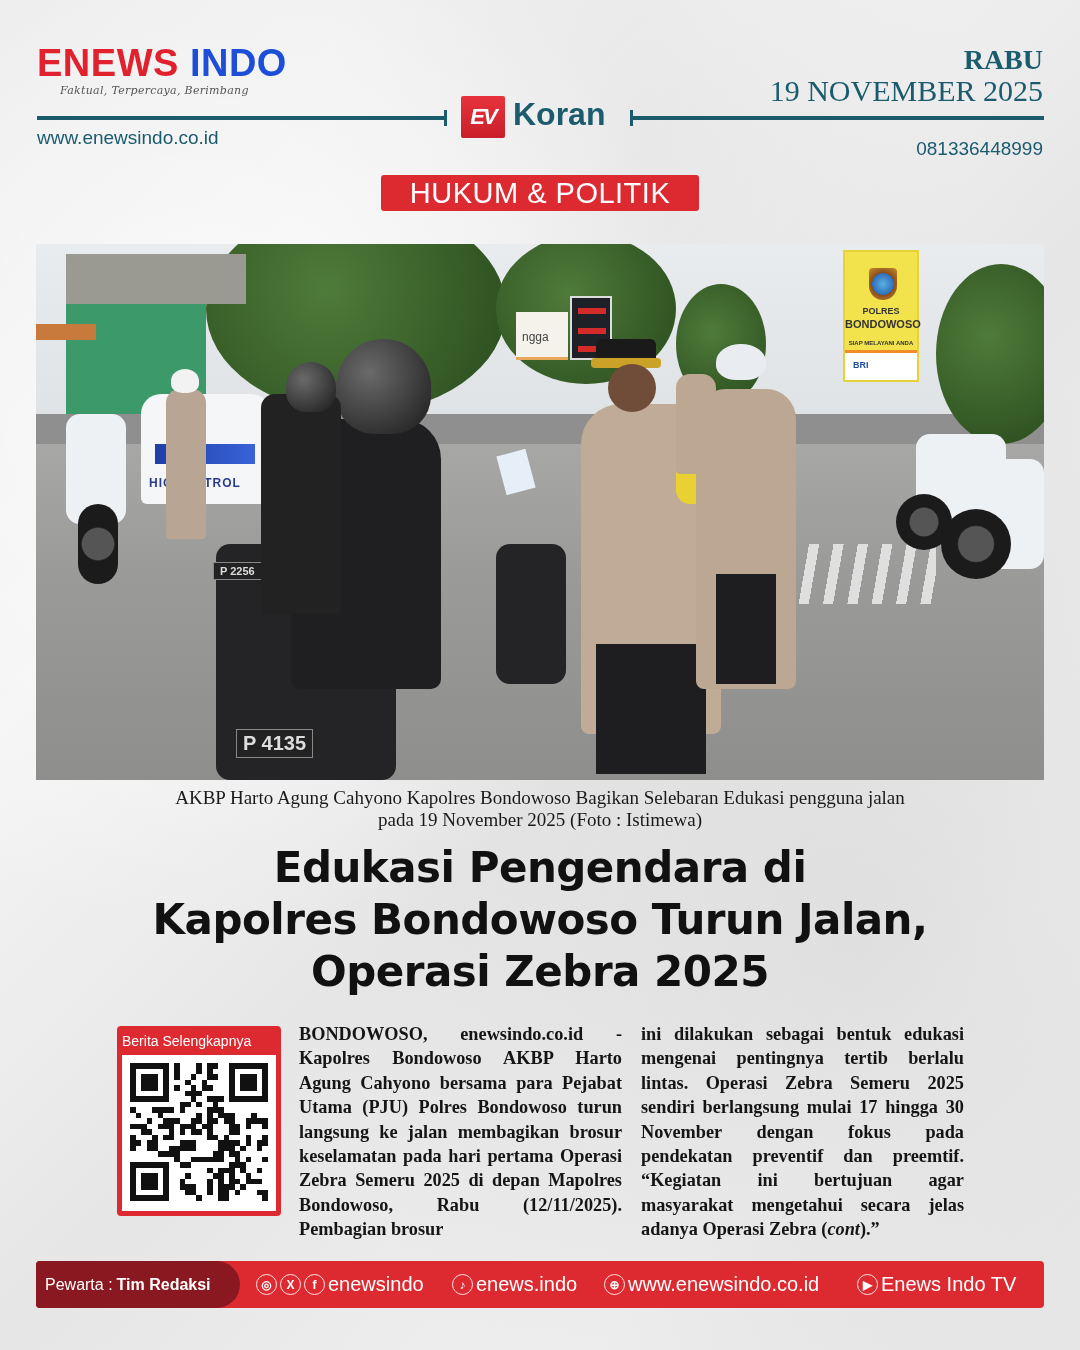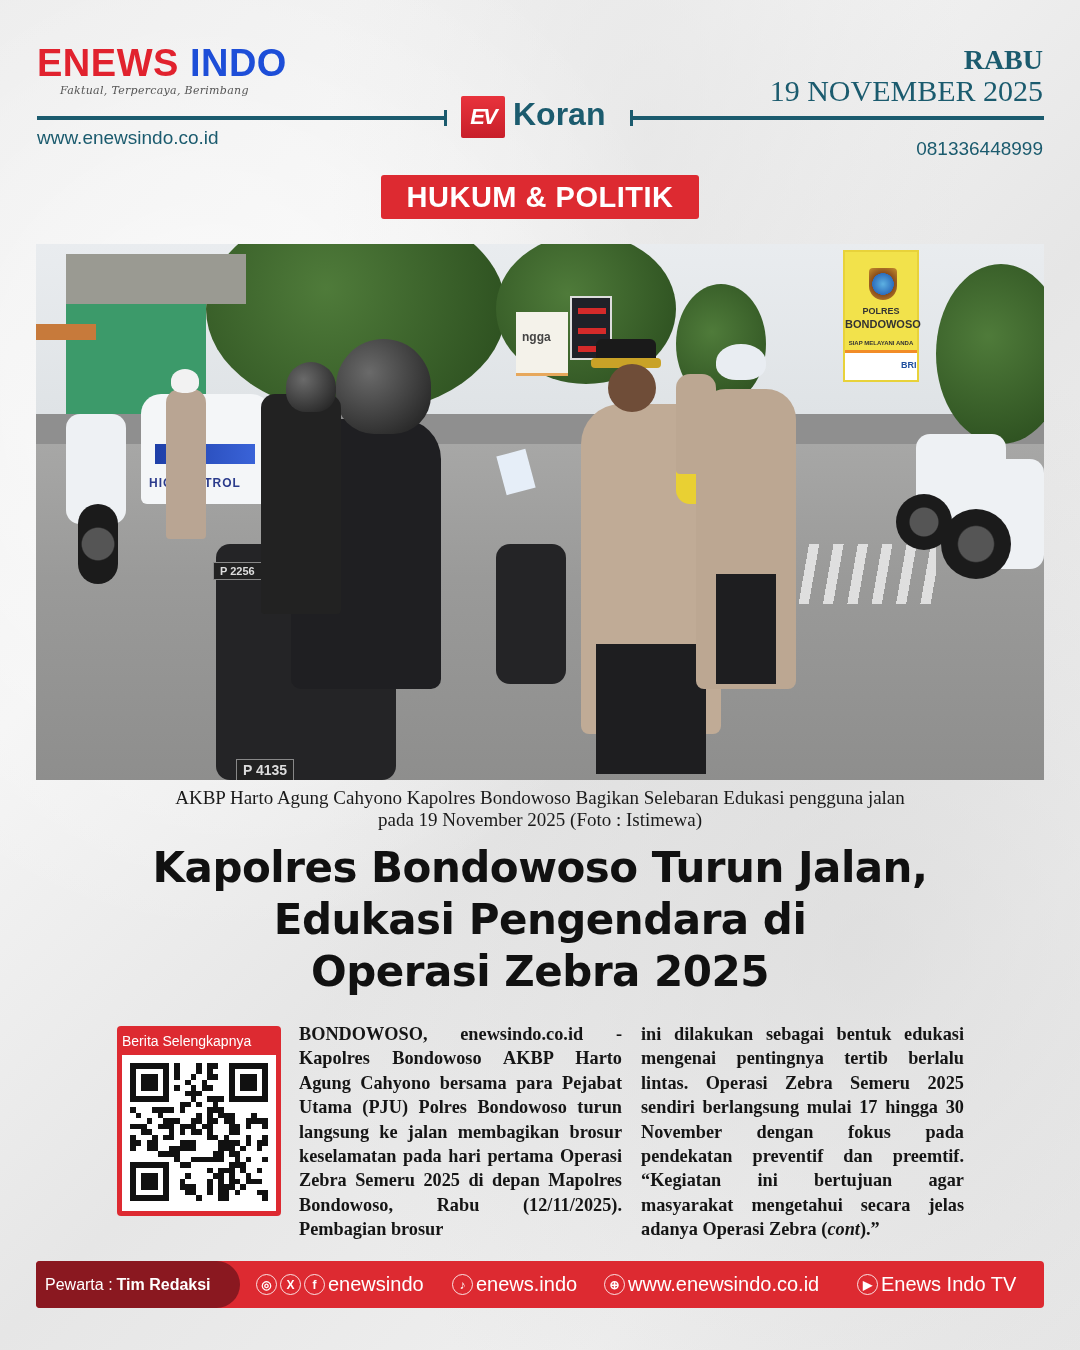--- a/index.html
+++ b/index.html
@@ -25,37 +25,37 @@
   .rule-right { left: 630px; width: 414px; }
   .rule-cap { position: absolute; top: -6px; width: 3px; height: 16px; background: #1b5b6e; }
   .logo-box { left: 461px; top: 96px; width: 44px; height: 42px; background: linear-gradient(180deg, #e8333c, #c81f2a); border-radius: 2px; display: flex; align-items: center; justify-content: center; color: #fff; font-weight: 700; font-style: italic; font-size: 22px; letter-spacing: -2px; }
   .koran { left: 513px; top: 98px; font-weight: 700; font-size: 32px; color: #1b5b6e; line-height: 1; }
   .website { left: 37px; top: 127px; font-size: 19px; color: #1b5b6e; }
   .day { right: 37px; top: 46px; font-family: "Liberation Serif", serif; font-weight: 700; font-size: 28px; color: #1b5b6e; line-height: 1; text-align: right; }
   .date { right: 37px; top: 76px; font-family: "Liberation Serif", serif; font-size: 30px; color: #1b5b6e; line-height: 1; text-align: right; }
   .phone { right: 37px; top: 127px; font-size: 19px; color: #1b5b6e; margin-top: 11px; }
 
   
-  .category { left: 381px; top: 175px; width: 318px; height: 44px; background: #dd2a31; border-radius: 3px; color: #fff; font-weight: 700; font-size: 29px; display: flex; align-items: center; justify-content: center; letter-spacing: 0.5px; }
+  .category { left: 381px; top: 175px; width: 318px; height: 36px; background: #dd2a31; border-radius: 3px; color: #fff; font-weight: 400; font-size: 29px; display: flex; align-items: center; justify-content: center; letter-spacing: 0.5px; }
 
   
   .photo { left: 36px; top: 244px; width: 1008px; height: 536px; overflow: hidden; background: #8f8f8f; }
   .sky { left: 0; top: 0; width: 100%; height: 170px; background: linear-gradient(180deg, #e9ecef, #dfe3e6); }
   .road { left: 0; top: 200px; width: 100%; height: 336px; background: linear-gradient(180deg, #a7a7a6 0%, #9a9a99 40%, #8e8e8d 100%); }
   .tree { border-radius: 50%; background: radial-gradient(circle at 40% 40%, #4f7b3a, #284a1c); }
   .house { background: #3c9a6a; }
   .roof { background: #9a9a92; }
   .sign-yellow { left: 807px; top: 6px; width: 76px; height: 132px; background: #f2e24b; border: 2px solid #e8d23a; }
   .sign-yellow .t { position: absolute; left: 0; width: 100%; text-align: center; font-weight: 700; font-size: 8px; color: #333; }
   .sign-yellow .shield { position: absolute; left: 24px; top: 16px; width: 28px; height: 32px; border-radius: 4px 4px 14px 14px; background: radial-gradient(circle at 50% 50%, #5db1e2 0%, #2e6fbd 50%, #8a4d1c 52%, #c8902e 100%); }
   .sign-yellow .base { position: absolute; left: 0; bottom: 0; width: 100%; height: 30px; background: #fff; border-top: 3px solid #f28c28; }
-  .sign-yellow .bri { position: absolute; left: 8px; bottom: 10px; font-weight: 700; font-size: 9px; color: #1f4f9e; margin-left: 48px; }
+  .sign-yellow .bri { position: absolute; left: 8px; bottom: 10px; font-weight: 700; font-size: 9px; color: #1f4f9e; }
   .billboard { left: 534px; top: 52px; width: 42px; height: 64px; background: #1f2128; border: 2px solid #ddd; }
   .billboard .s { position: absolute; left: 6px; width: 28px; height: 6px; background: #d42a2a; }
-  .billboard2 { left: 480px; top: 68px; width: 52px; height: 64px; background: #f4f2ea; border-bottom: 3px solid #e7a85c; font-size: 12px; color: #444; font-weight: 700; padding: 18px 0 0 6px; }
+  .billboard2 { left: 480px; top: 68px; width: 52px; height: 48px; background: #f4f2ea; border-bottom: 3px solid #e7a85c; font-size: 12px; color: #444; font-weight: 400; padding: 18px 0 0 6px; }
   .car { left: 105px; top: 150px; width: 130px; height: 110px; background: #f4f6f8; border-radius: 20px 20px 6px 6px; }
   .car .stripe { position: absolute; left: 14px; top: 50px; width: 100px; height: 20px; background: linear-gradient(90deg, #1e3fa8, #3a63d8); }
   .car .txt { position: absolute; left: 8px; bottom: 14px; font-weight: 700; font-size: 12px; color: #2b3b8c; letter-spacing: 1px; }
   .person { border-radius: 14px 14px 4px 4px; }
   .helmet { border-radius: 50% 50% 40% 40%; background: radial-gradient(circle at 35% 35%, #6a6a6a, #1a1a1a); }
   .moto-dark { background: #242426; border-radius: 14px; }
   .moto-white { background: #eef1f4; border-radius: 14px; }
   .wheel { border-radius: 50%; background: radial-gradient(circle, #555 0%, #555 35%, #1b1b1b 38%, #1b1b1b 100%); }
   .zebra { background: repeating-linear-gradient(100deg, rgba(240,240,240,0.8) 0 10px, rgba(0,0,0,0) 10px 24px); }
   .plate { background: #222; color: #ddd; font-size: 11px; font-weight: 700; padding: 2px 6px; border: 1px solid #888; }
@@ -145,21 +145,21 @@
   </div>
 
   <div class="abs moto-white" style="left:30px;top:170px;width:60px;height:110px;"></div>
   <div class="abs wheel" style="left:42px;top:260px;width:40px;height:80px;border-radius:20px;"></div>
 
   <div class="abs person" style="left:130px;top:145px;width:40px;height:150px;background:#b9a593;"></div>
   <div class="abs helmet" style="left:135px;top:125px;width:28px;height:24px;background:#f2f2f2;"></div>
 
   <div class="abs moto-dark" style="left:180px;top:300px;width:180px;height:236px;"></div>
   <div class="abs plate" style="left:177px;top:318px;">P 2256</div>
-  <div class="abs plate" style="left:200px;top:515px;font-size:14px;">P 4135</div>
+  <div class="abs plate" style="left:200px;top:485px;font-size:20px;">P 4135</div>
   <div class="abs person" style="left:255px;top:175px;width:150px;height:270px;background:#1f1f22;border-radius:40px 40px 10px 10px;"></div>
   <div class="abs helmet" style="left:300px;top:95px;width:95px;height:95px;"></div>
   <div class="abs person" style="left:225px;top:150px;width:80px;height:220px;background:#222;"></div>
   <div class="abs helmet" style="left:250px;top:118px;width:50px;height:50px;"></div>
 
   <div class="abs moto-dark" style="left:460px;top:300px;width:70px;height:140px;"></div>
 
   <div class="abs person" style="left:545px;top:160px;width:140px;height:330px;background:#c0ab96;border-radius:40px 40px 8px 8px;"></div>
   <div class="abs" style="left:560px;top:400px;width:110px;height:130px;background:#1e1e20;"></div>
   <div class="abs" style="left:640px;top:180px;width:40px;height:80px;background:#e9d033;border-radius:14px;"></div>
@@ -178,22 +178,22 @@
   <div class="abs wheel" style="left:860px;top:250px;width:56px;height:56px;"></div>
   <div class="abs wheel" style="left:905px;top:265px;width:70px;height:70px;"></div>
 </div>
 
 <div class="abs caption">
   <div>AKBP Harto Agung Cahyono Kapolres Bondowoso Bagikan Selebaran Edukasi pengguna jalan</div>
   <div>pada 19 November 2025 (Foto : Istimewa)</div>
 </div>
 
 <h1 class="abs headline">
+  <div>Edukasi Pengendara di</div>
   <div>Kapolres Bondowoso Turun Jalan,</div>
-  <div>Edukasi Pengendara di</div>
   <div>Operasi Zebra 2025</div>
 </h1>
 
 <div class="abs qr-card">
   <div class="qr-label">Berita Selengkapnya</div>
   <div class="qr-inner">
     <div class="qr-grid" id="qr-grid">
         <span class="b"></span>
         <span class="b"></span>
         <span class="b"></span>

